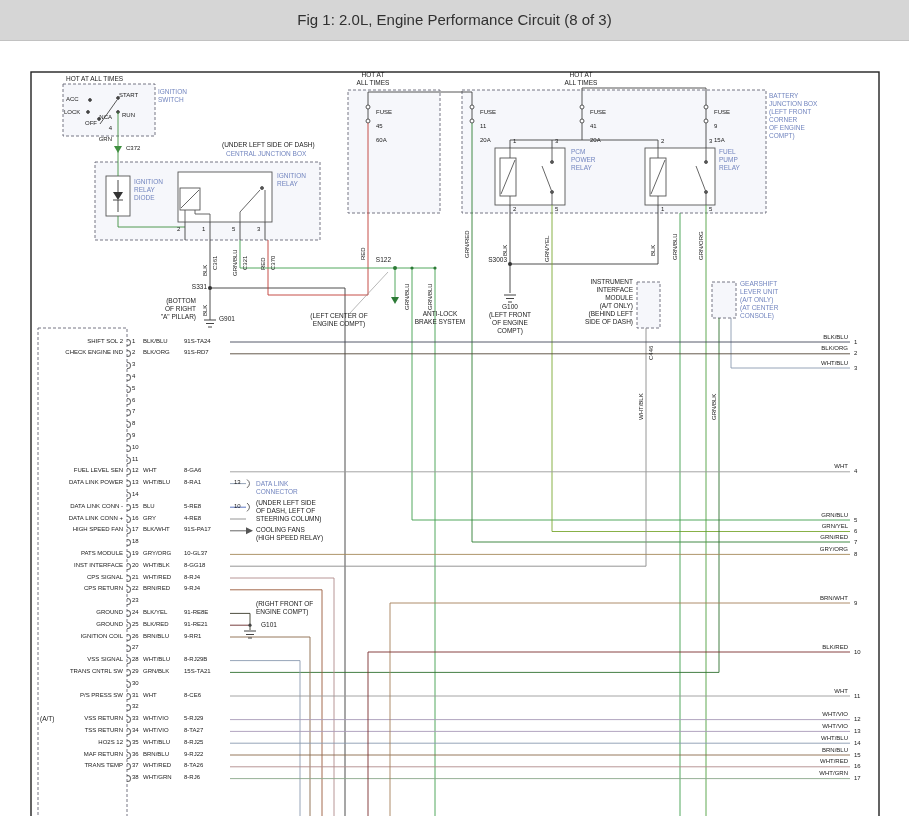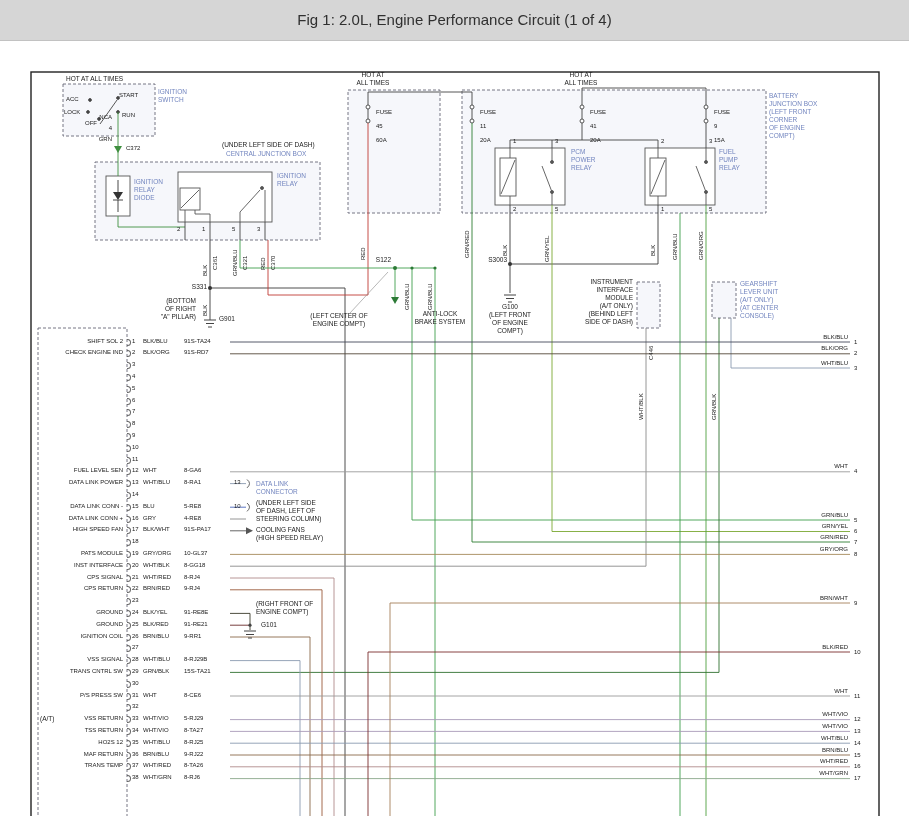--- a/index.html
+++ b/index.html
@@ -14,21 +14,21 @@
   .rt{text-align:right;}
   .vlabel{position:absolute;font-size:6px;line-height:7px;color:#1a1a1a;white-space:nowrap;transform-origin:0 100%;transform:rotate(-90deg);}
   .pin-bracket{position:absolute;width:3.5px;height:7px;border:1px solid #666;border-left:none;border-radius:0 3.5px 3.5px 0;box-sizing:border-box;}
 </style>
 </head>
 <body>
 
 <div class="page">
 
   <div class="titlebar">
-    <div class="title">Fig 1: 2.0L, Engine Performance Circuit (1 of 4)</div>
+    <div class="title">Fig 1: 2.0L, Engine Performance Circuit (8 of 3)</div>
   </div>
 
   <svg width="909" height="816" viewBox="0 0 909 816">
 
     <rect x="31" y="72" width="848" height="758" fill="#ffffff" stroke="#222" stroke-width="1.4"></rect>
 
     <g stroke="#667" stroke-width="0.9" stroke-dasharray="3,2">
       <rect x="63" y="84" width="92" height="52" fill="#f6f7fb"></rect>
       <rect x="95" y="162" width="225" height="78" fill="#f6f7fb"></rect>
       <rect x="348" y="90" width="92" height="123" fill="#f6f7fb"></rect>

